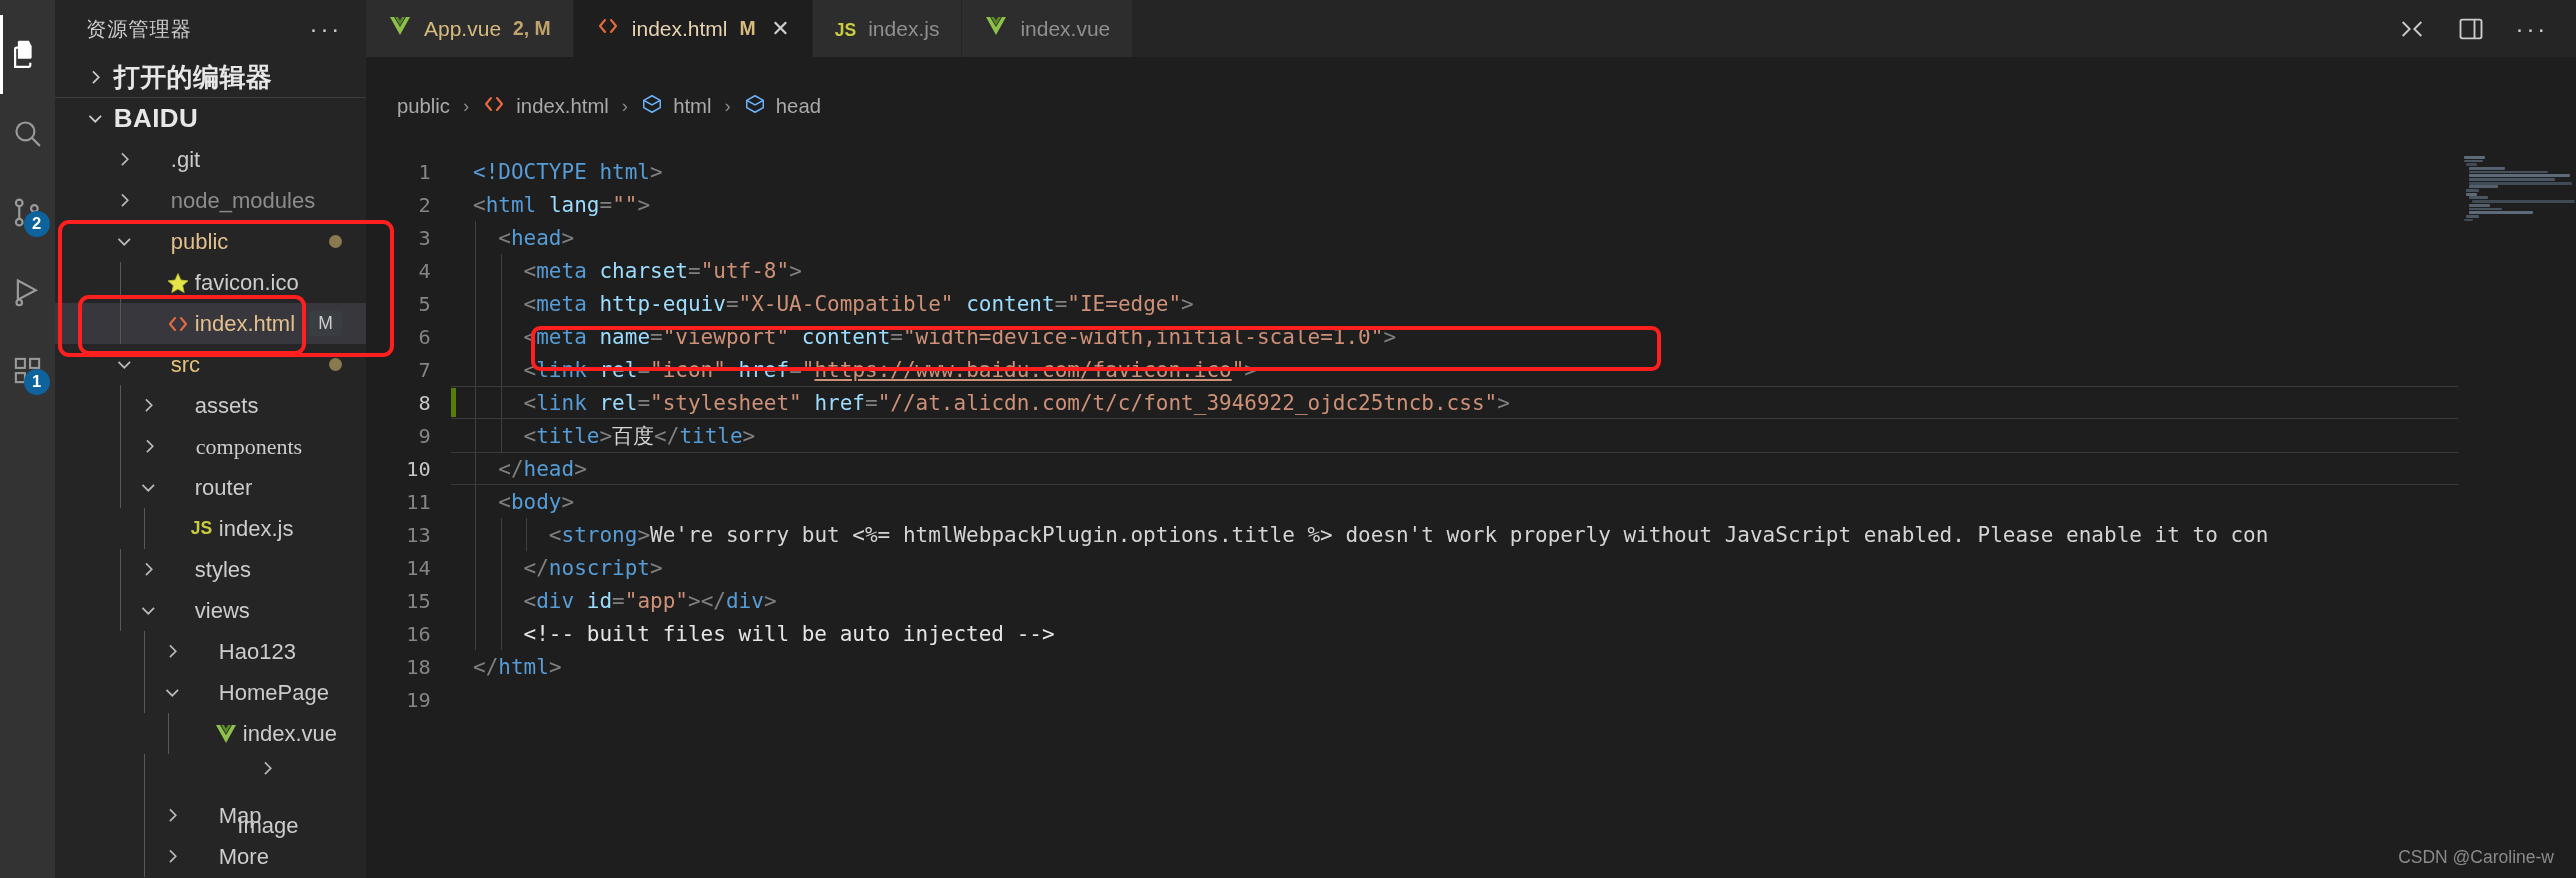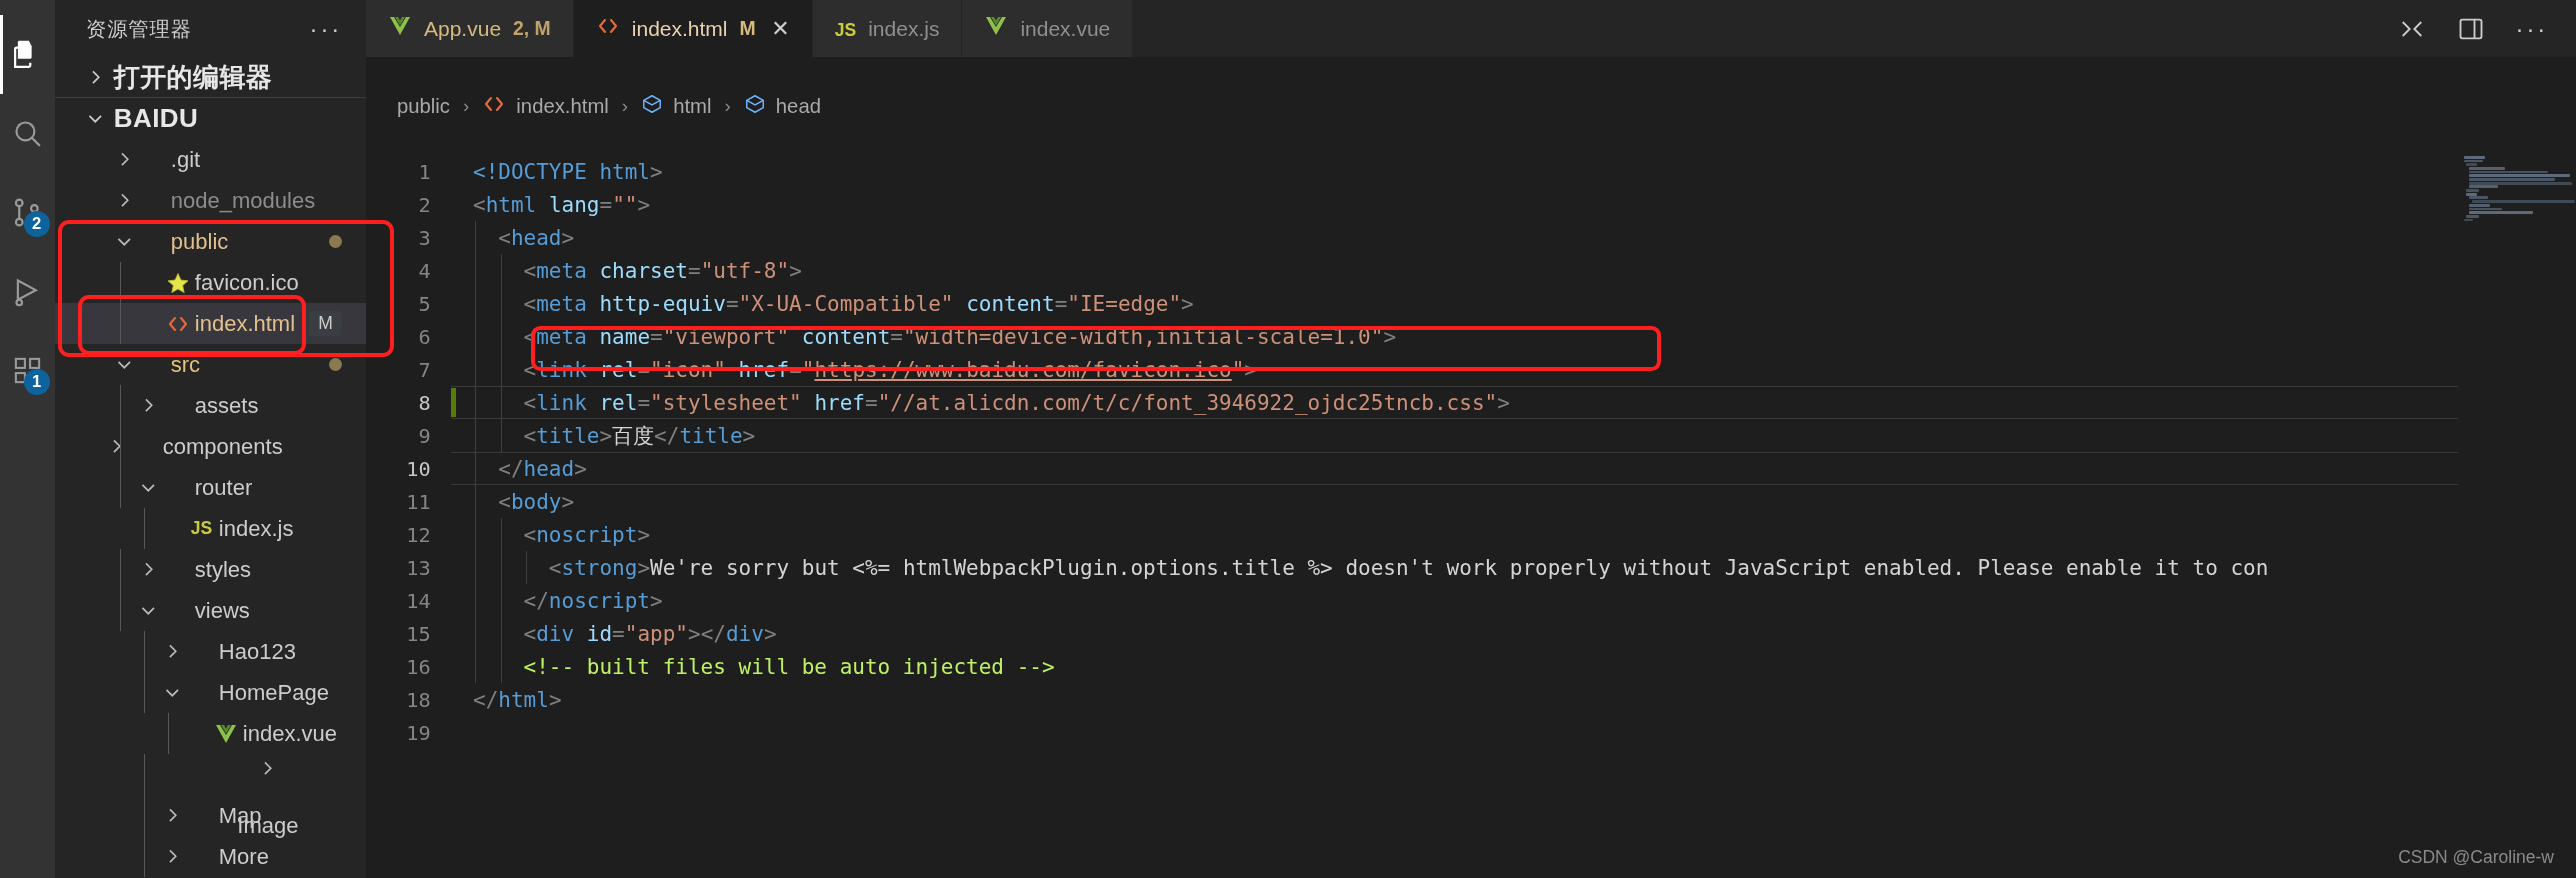--- a/index.html
+++ b/index.html
@@ -105,21 +105,21 @@
   .gitmark{position:absolute;left:85px;top:1.8px;bottom:1.8px;width:4.6px;background:#587c0c;}
   .codetext{padding-left:22px;position:relative;}
   .row-current-border{position:absolute;left:85px;right:0;height:33px;border-top:0.9px solid #3a3a3a;border-bottom:0.9px solid #3a3a3a;box-sizing:border-box;pointer-events:none;}
 
   
   .t-tag{color:#569cd6;}
   .t-punct{color:#808080;}
   .t-attr{color:#9cdcfe;}
   .t-str{color:#ce9178;}
   .t-text{color:#d4d4d4;}
-  .t-comment{color:#bef264;}
+  .t-comment{color:#e5e5e5;}
   .t-link{color:#ce9178;text-decoration:underline;}
   .t-doctype{color:#569cd6;}
 
   .indent-vline{position:absolute;top:0;bottom:0;width:0.9px;background:#404040;}
 
   .minimap{
     position:absolute;right:0;top:0;width:118px;height:100%;background:#1e1e1e;
     overflow:hidden;
   }
   .mini-line{height:2.8px;margin:0.9px 0 0 5.5px;border-radius:0.9px;}
@@ -293,21 +293,21 @@
         <div class="tree-row" style="padding-left: 79px;">
           <span class="twisty">
             <svg width="18.5" height="18.5" viewBox="0 0 16 16" fill="none" stroke="#b9b9b9" stroke-width="1.5">
               <polyline points="6,3 11,8 6,13"></polyline>
             </svg>
           </span>
           <span class="ficon"></span>
           <span class="tlabel color-plain">assets</span>
           <span class="indent-guide" style="left: 65px;"></span>
         </div>
-        <div class="tree-row" style="padding-left: 47px;">
+        <div class="tree-row" style="padding-left: 80px; font-family: Liberation Serif, serif;">
           <span class="twisty">
             <svg width="18.5" height="18.5" viewBox="0 0 16 16" fill="none" stroke="#b9b9b9" stroke-width="1.5">
               <polyline points="6,3 11,8 6,13"></polyline>
             </svg>
           </span>
           <span class="ficon"></span>
           <span class="tlabel color-plain">components</span>
           <span class="indent-guide" style="left: 65px;"></span>
         </div>
         <div class="tree-row" style="padding-left: 79px;">
@@ -486,21 +486,20 @@
           <div class="coderow"><span class="gutter">2</span><span class="codetext"><span class="t-punct">&lt;</span><span class="t-tag">html</span><span class="t-text"> </span><span class="t-attr">lang</span><span class="t-punct">=</span><span class="t-str">""</span><span class="t-punct">&gt;</span></span></div>
           <div class="coderow"><span class="gutter">3</span><span class="codetext"><span class="t-punct">  &lt;</span><span class="t-tag">head</span><span class="t-punct">&gt;</span></span><span class="indent-vline" style="left: 109px;"></span></div>
           <div class="coderow"><span class="gutter">4</span><span class="codetext"><span class="t-punct">    &lt;</span><span class="t-tag">meta</span><span class="t-text"> </span><span class="t-attr">charset</span><span class="t-punct">=</span><span class="t-str">"utf-8"</span><span class="t-punct">&gt;</span></span><span class="indent-vline" style="left: 109px;"></span><span class="indent-vline" style="left: 135px;"></span></div>
           <div class="coderow"><span class="gutter">5</span><span class="codetext"><span class="t-punct">    &lt;</span><span class="t-tag">meta</span><span class="t-text"> </span><span class="t-attr">http-equiv</span><span class="t-punct">=</span><span class="t-str">"X-UA-Compatible"</span><span class="t-text"> </span><span class="t-attr">content</span><span class="t-punct">=</span><span class="t-str">"IE=edge"</span><span class="t-punct">&gt;</span></span><span class="indent-vline" style="left: 109px;"></span><span class="indent-vline" style="left: 135px;"></span></div>
           <div class="coderow"><span class="gutter">6</span><span class="codetext"><span class="t-punct">    &lt;</span><span class="t-tag">meta</span><span class="t-text"> </span><span class="t-attr">name</span><span class="t-punct">=</span><span class="t-str">"viewport"</span><span class="t-text"> </span><span class="t-attr">content</span><span class="t-punct">=</span><span class="t-str">"width=device-width,initial-scale=1.0"</span><span class="t-punct">&gt;</span></span><span class="indent-vline" style="left: 109px;"></span><span class="indent-vline" style="left: 135px;"></span></div>
           <div class="coderow"><span class="gutter">7</span><span class="codetext"><span class="t-punct">    &lt;</span><span class="t-tag">link</span><span class="t-text"> </span><span class="t-attr">rel</span><span class="t-punct">=</span><span class="t-str">"icon"</span><span class="t-text"> </span><span class="t-attr">href</span><span class="t-punct">=</span><span class="t-str">"</span><span class="t-link">https://www.baidu.com/favicon.ico</span><span class="t-str">"</span><span class="t-punct">&gt;</span></span><span class="indent-vline" style="left: 109px;"></span><span class="indent-vline" style="left: 135px;"></span></div>
           <div class="coderow"><span class="gutter current">8</span><span class="gitmark"></span><span class="codetext"><span class="t-punct">    &lt;</span><span class="t-tag">link</span><span class="t-text"> </span><span class="t-attr">rel</span><span class="t-punct">=</span><span class="t-str">"stylesheet"</span><span class="t-text"> </span><span class="t-attr">href</span><span class="t-punct">=</span><span class="t-str">"//at.alicdn.com/t/c/font_3946922_ojdc25tncb.css"</span><span class="t-punct">&gt;</span></span><span class="indent-vline" style="left: 109px;"></span><span class="indent-vline" style="left: 135px;"></span><span class="row-current-border" style="top: 0px;"></span></div>
           <div class="coderow"><span class="gutter">9</span><span class="codetext"><span class="t-punct">    &lt;</span><span class="t-tag">title</span><span class="t-punct">&gt;</span><span class="t-text">百度</span><span class="t-punct">&lt;/</span><span class="t-tag">title</span><span class="t-punct">&gt;</span></span><span class="indent-vline" style="left: 109px;"></span><span class="indent-vline" style="left: 135px;"></span></div>
           <div class="coderow"><span class="gutter current">10</span><span class="codetext"><span class="t-punct">  &lt;/</span><span class="t-tag">head</span><span class="t-punct">&gt;</span></span><span class="indent-vline" style="left: 109px;"></span><span class="row-current-border" style="top: 0px;"></span></div>
           <div class="coderow"><span class="gutter">11</span><span class="codetext"><span class="t-punct">  &lt;</span><span class="t-tag">body</span><span class="t-punct">&gt;</span></span><span class="indent-vline" style="left: 109px;"></span></div>
-          <div class="coderow"><span class="gutter">12</span><span class="codetext"><span class="t-punct">    &lt;</span><span class="t-tag">noscript</span><span class="t-punct">&gt;</span></span><span class="indent-vline" style="left: 109px;"></span><span class="indent-vline" style="left: 135px;"></span></div>
           <div class="coderow"><span class="gutter">13</span><span class="codetext"><span class="t-punct">      &lt;</span><span class="t-tag">strong</span><span class="t-punct">&gt;</span><span class="t-text">We're sorry but &lt;%= htmlWebpackPlugin.options.title %&gt; doesn't work properly without JavaScript enabled. Please enable it to con</span></span><span class="indent-vline" style="left: 109px;"></span><span class="indent-vline" style="left: 135px;"></span><span class="indent-vline" style="left: 160px;"></span></div>
           <div class="coderow"><span class="gutter">14</span><span class="codetext"><span class="t-punct">    &lt;/</span><span class="t-tag">noscript</span><span class="t-punct">&gt;</span></span><span class="indent-vline" style="left: 109px;"></span><span class="indent-vline" style="left: 135px;"></span></div>
           <div class="coderow"><span class="gutter">15</span><span class="codetext"><span class="t-punct">    &lt;</span><span class="t-tag">div</span><span class="t-text"> </span><span class="t-attr">id</span><span class="t-punct">=</span><span class="t-str">"app"</span><span class="t-punct">&gt;</span><span class="t-punct">&lt;/</span><span class="t-tag">div</span><span class="t-punct">&gt;</span></span><span class="indent-vline" style="left: 109px;"></span><span class="indent-vline" style="left: 135px;"></span></div>
           <div class="coderow"><span class="gutter">16</span><span class="codetext"><span class="t-comment">    &lt;!-- built files will be auto injected --&gt;</span></span><span class="indent-vline" style="left: 109px;"></span><span class="indent-vline" style="left: 135px;"></span></div>
           <div class="coderow"><span class="gutter">18</span><span class="codetext"><span class="t-punct">&lt;/</span><span class="t-tag">html</span><span class="t-punct">&gt;</span></span></div>
           <div class="coderow"><span class="gutter">19</span><span class="codetext"></span></div>
         </div>
       <div class="minimap" id="minimap">
           <div class="mini-line" style="width: 21px; background: rgb(92, 106, 122); margin-left: 5.5px;"></div>
           <div class="mini-line" style="width: 19.4px; background: rgb(74, 86, 99); margin-left: 5.5px;"></div>

